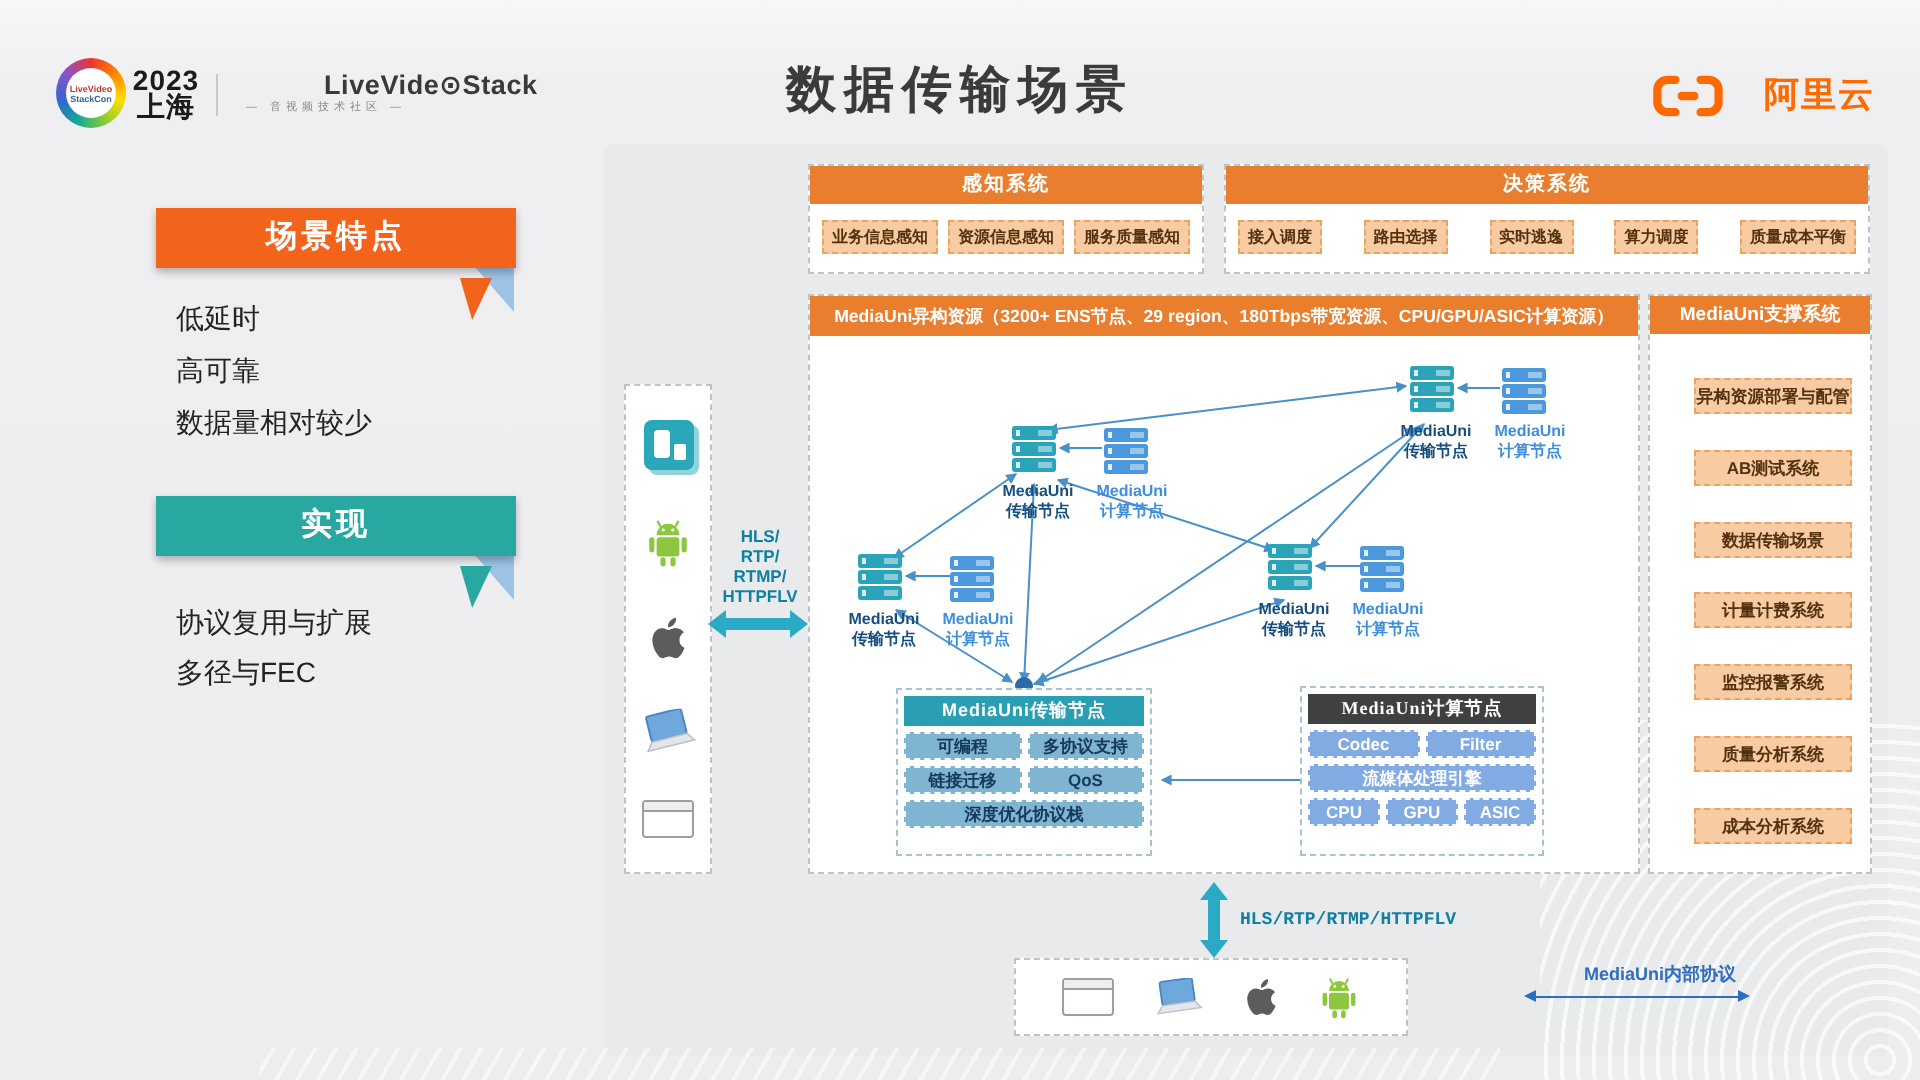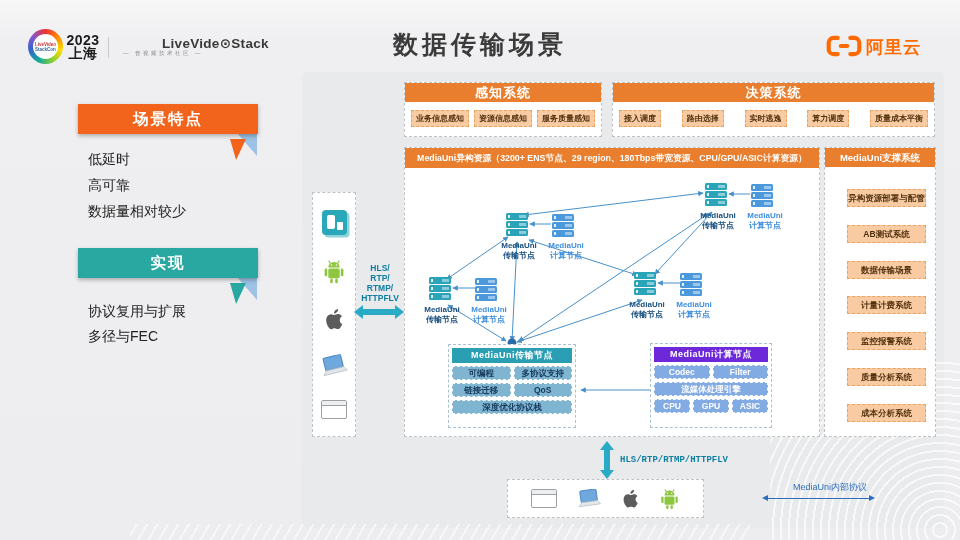--- a/index.html
+++ b/index.html
@@ -23,21 +23,21 @@
     align-items:center;justify-content:center;text-align:center;}
   .ring-inner span{display:block;font-size:4.5px;line-height:5px;font-weight:bold;color:#c33;}
   .ring-inner span+span{color:#369;}
   .year{position:absolute;left:66px;top:34px;width:34px;text-align:center;color:#1b1b1b;
     font-size:14px;font-weight:bold;line-height:13px;letter-spacing:.5px;}
   .vdiv{position:absolute;left:108px;top:37px;width:1px;height:21px;background:#c9c9c9;}
   .brand{position:absolute;left:121px;top:35px;font-size:13.5px;font-weight:bold;color:#3a3a3a;letter-spacing:.3px;padding-left:41px;}
   .brand-sub{position:absolute;left:123px;top:50px;font-size:5.5px;color:#8a8a8a;letter-spacing:2.5px;}
   .page-title{position:absolute;left:0;top:28px;width:960px;text-align:center;
     font-size:25px;font-weight:bold;color:#3b3b3b;letter-spacing:4px;}
-  .aliyun{position:absolute;left:826px;top:35px;display:flex;align-items:flex-start;gap:4px;}
+  .aliyun{position:absolute;left:826px;top:35px;display:flex;align-items:flex-end;gap:20px;}
   .aliyun .zh{font-size:17.5px;font-weight:bold;color:#FF6A00;letter-spacing:1px;}
 
   
   .banner{position:absolute;left:78px;width:180px;height:30px;line-height:30px;text-align:center;
     color:#fff;font-size:15.5px;font-weight:bold;letter-spacing:2px;box-shadow:0 2px 4px rgba(0,0,0,.28);z-index:3;}
   .banner.orange{top:104px;background:#F2641C;}
   .banner.teal{top:248px;background:#29A8A2;}
   .rib-blue{position:absolute;width:20px;height:23px;background:#9CC2E5;z-index:2;
     clip-path:polygon(0 0,100% 0,100% 100%);}
   .rib-tail{position:absolute;width:16px;height:21px;z-index:2;clip-path:polygon(0 0,100% 0,38% 100%);}
@@ -46,21 +46,21 @@
   .side-item{position:absolute;left:88px;font-size:14px;color:#232323;}
 
   
   .wbox{position:absolute;background:#fff;border:1px dashed #bfc3c6;box-sizing:border-box;}
   .obar{background:#E87E2E;color:#fff;font-weight:bold;text-align:center;}
   .pill{background:#F8CBA2;border:1px dashed #E8A463;color:#53320f;font-weight:bold;
     text-align:center;box-sizing:border-box;white-space:nowrap;}
 
   .box-perc{left:404px;top:82px;width:198px;height:55px;}
   .box-dec{left:612px;top:82px;width:323px;height:55px;}
-  .box-perc .obar,.box-dec .obar{height:19px;line-height:19px;font-size:13px;letter-spacing:1px;}
+  .box-perc .obar,.box-dec .obar{height:19px;line-height:19px;font-size:10px;letter-spacing:1px;}
   .pill-row{display:flex;justify-content:space-between;align-items:center;padding:8px 6px 0 6px;}
   .pill-row .pill{height:17px;line-height:15px;font-size:8px;padding:0 4px;}
 
   .box-media{left:404px;top:147px;width:416px;height:290px;}
   .box-media .obar{height:20px;line-height:20px;font-size:8.8px;white-space:nowrap;overflow:hidden;}
 
   .box-sup{left:824px;top:147px;width:112px;height:290px;}
   .box-sup .obar{height:19px;line-height:19px;font-size:9.5px;}
   .sup-list{display:flex;flex-direction:column;justify-content:space-between;
     padding:22px 9px 16px 9px;height:233px;margin-left:13px;}
@@ -86,21 +86,21 @@
   .harrow{position:absolute;left:354px;top:305px;width:50px;height:14px;}
   .harrow .bar{position:absolute;left:7px;right:7px;top:4px;height:6px;background:#2BAAC6;}
   .harrow .tl{position:absolute;left:0;top:0;border-top:7px solid transparent;border-bottom:7px solid transparent;border-right:9px solid #2BAAC6;}
   .harrow .tr{position:absolute;right:0;top:0;border-top:7px solid transparent;border-bottom:7px solid transparent;border-left:9px solid #2BAAC6;}
   .varrow{position:absolute;left:600px;top:441px;width:14px;height:38px;}
   .varrow .bar{position:absolute;top:7px;bottom:7px;left:4px;width:6px;background:#2BAAC6;}
   .varrow .tu{position:absolute;top:0;left:0;border-left:7px solid transparent;border-right:7px solid transparent;border-bottom:9px solid #2BAAC6;}
   .varrow .td{position:absolute;bottom:0;left:0;border-left:7px solid transparent;border-right:7px solid transparent;border-top:9px solid #2BAAC6;}
   .hls-bottom{left:620px;top:455px;font-size:9px;font-family:Liberation Mono, monospace;}
   .iproto-lab{position:absolute;left:770px;top:481px;width:120px;text-align:center;
-    font-size:9px;font-weight:normal;color:#2F6EBF;}
+    font-size:9px;font-weight:bold;color:#2F6EBF;}
   .iproto-arrow{position:absolute;left:762px;top:494px;width:113px;height:9px;}
   .iproto-arrow .bar{position:absolute;left:4px;right:4px;top:4px;height:1px;background:#2F6EBF;}
   .iproto-arrow .tl{position:absolute;left:0;top:1px;border-top:3.5px solid transparent;border-bottom:3.5px solid transparent;border-right:6px solid #2F6EBF;}
   .iproto-arrow .tr{position:absolute;right:0;top:1px;border-top:3.5px solid transparent;border-bottom:3.5px solid transparent;border-left:6px solid #2F6EBF;}
 
   
   .links{position:absolute;left:405px;top:147px;}
   .pair{position:absolute;width:94px;height:58px;}
   .pair.pa{left:498px;top:213px;} .pair.pb{left:697px;top:183px;}
   .pair.pc{left:421px;top:277px;} .pair.pd{left:626px;top:272px;}
@@ -114,21 +114,21 @@
   .plab span{display:block;}
   .plab.t{left:-5px;width:52px;color:#174E7E;}
   .plab.c{left:40px;width:56px;color:#3E8EDE;}
 
   
   .dbox{position:absolute;border:1px dashed #a9c2d2;box-sizing:border-box;padding:3px;background:#fff;}
   .dbox.transport{left:448px;top:344px;width:128px;height:84px;}
   .dbox.compute{left:650px;top:343px;width:122px;height:85px;}
   .dhead{height:15px;line-height:15px;text-align:center;color:#fff;font-weight:bold;font-size:9px;letter-spacing:.5px;}
   .dbox.transport .dhead{background:#2A9FB4;}
-  .dbox.compute .dhead{background:#6d28d9;}
+  .dbox.compute .dhead{background:#404040;font-family:Liberation Serif, serif;}
   .drow{display:flex;gap:3px;margin-top:3px;}
   .dcell{flex:1;height:14px;line-height:13px;text-align:center;font-weight:bold;font-size:8.5px;
     border:1px dashed rgba(255,255,255,.95);box-sizing:border-box;white-space:nowrap;}
   .dbox.transport .dcell{background:#7FB5D1;color:#16395c;}
   .dbox.compute .dcell{background:#82AAE3;color:#fff;}
 </style>
 </head>
 <body>
 
 <div class="stage">

